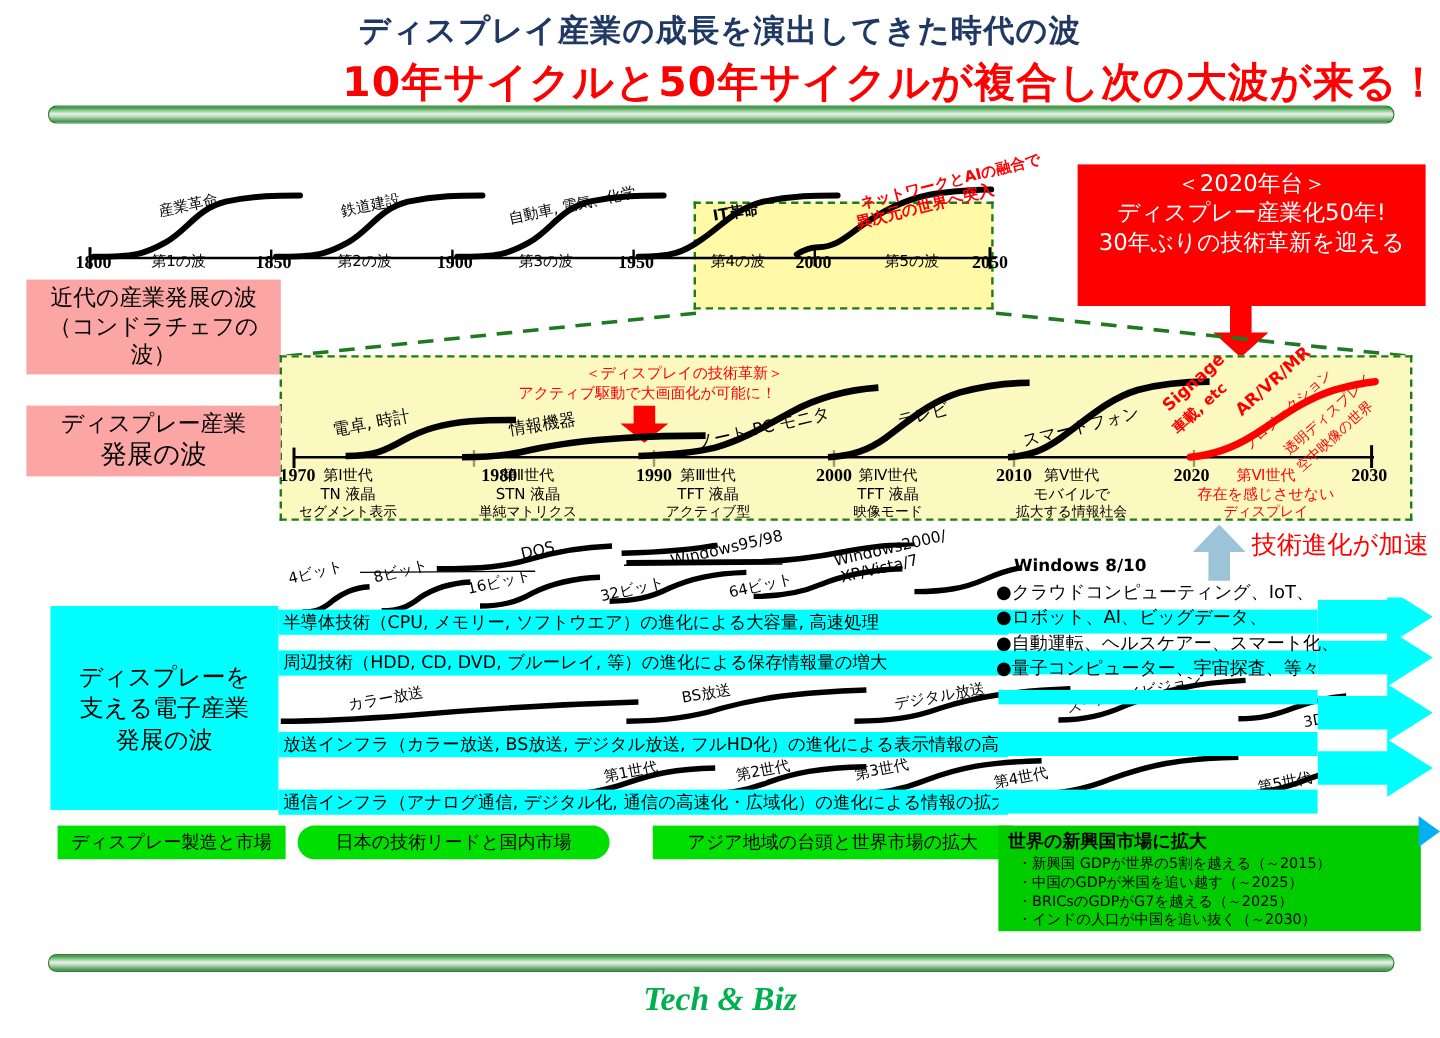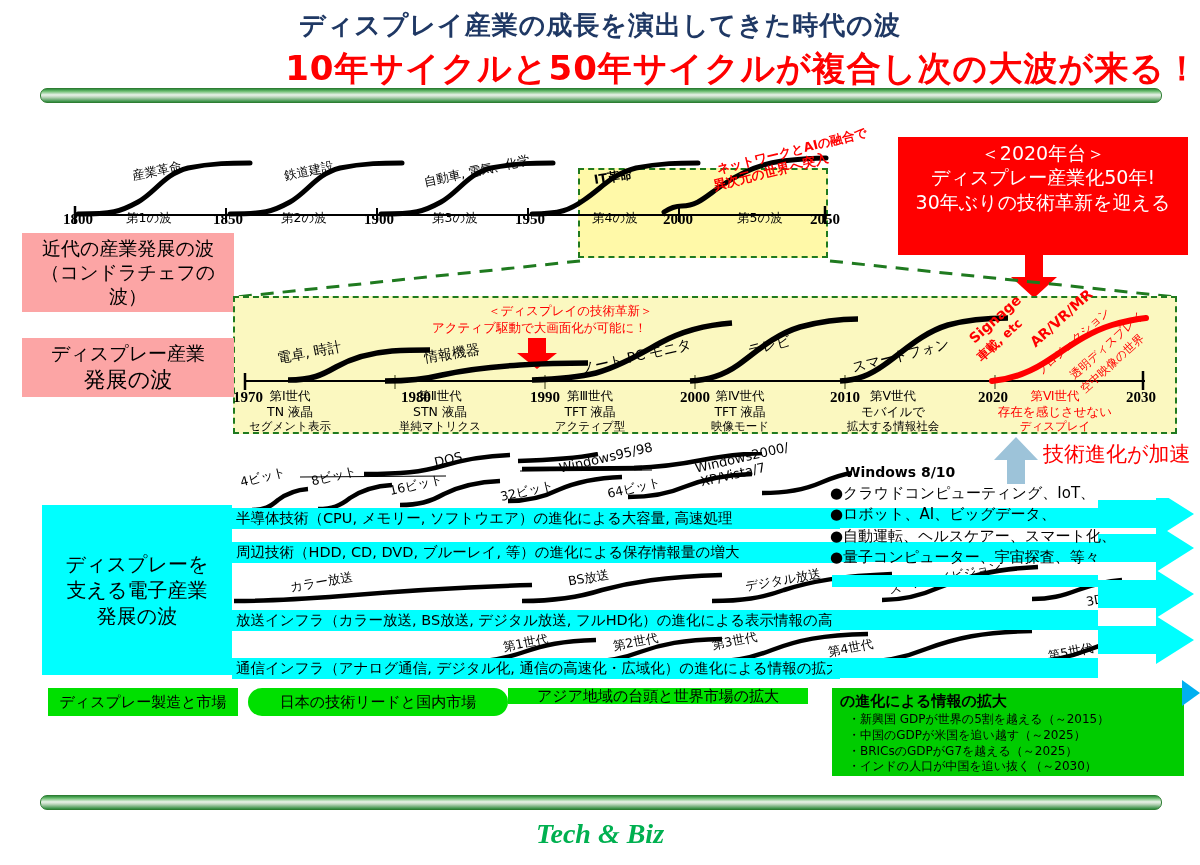--- a/index.html
+++ b/index.html
@@ -349,24 +349,24 @@
 
 <div class="abs" id="bullets">
   <div>●クラウドコンピューティング、IoT、</div>
   <div>●ロボット、AI、ビッグデータ、</div>
   <div>●自動運転、ヘルスケアー、スマート化、</div>
   <div>●量子コンピューター、宇宙探査、等々</div>
 </div>
 
 <div class="abs green-box" style="left:48px;top:688px;width:190px;height:28px;">ディスプレー製造と市場</div>
 <div class="abs green-box" style="left:248px;top:688px;width:260px;height:28px;border-radius:14px;">日本の技術リードと国内市場</div>
-<div class="abs green-box" style="left:508px;top:688px;width:300px;height:16px;">アジア地域の台頭と世界市場の拡大</div>
+<div class="abs green-box" style="left:544px;top:688px;width:300px;height:28px;">アジア地域の台頭と世界市場の拡大</div>
 
 <div class="abs" id="emerging">
-  <div class="hd">の進化による情報の拡大</div>
+  <div class="hd">世界の新興国市場に拡大</div>
   <ul>
     <li>・新興国 GDPが世界の5割を越える（～2015）</li>
     <li>・中国のGDPが米国を追い越す（～2025）</li>
     <li>・BRICsのGDPがG7を越える（～2025）</li>
     <li>・インドの人口が中国を追い抜く（～2030）</li>
   </ul>
 </div>
 <svg class="abs" style="left:1182px;top:680px;" width="20" height="26" viewBox="0 0 20 26">
   <polygon points="0,0 18,13 0,26" fill="#00B0F0"></polygon>
 </svg>

